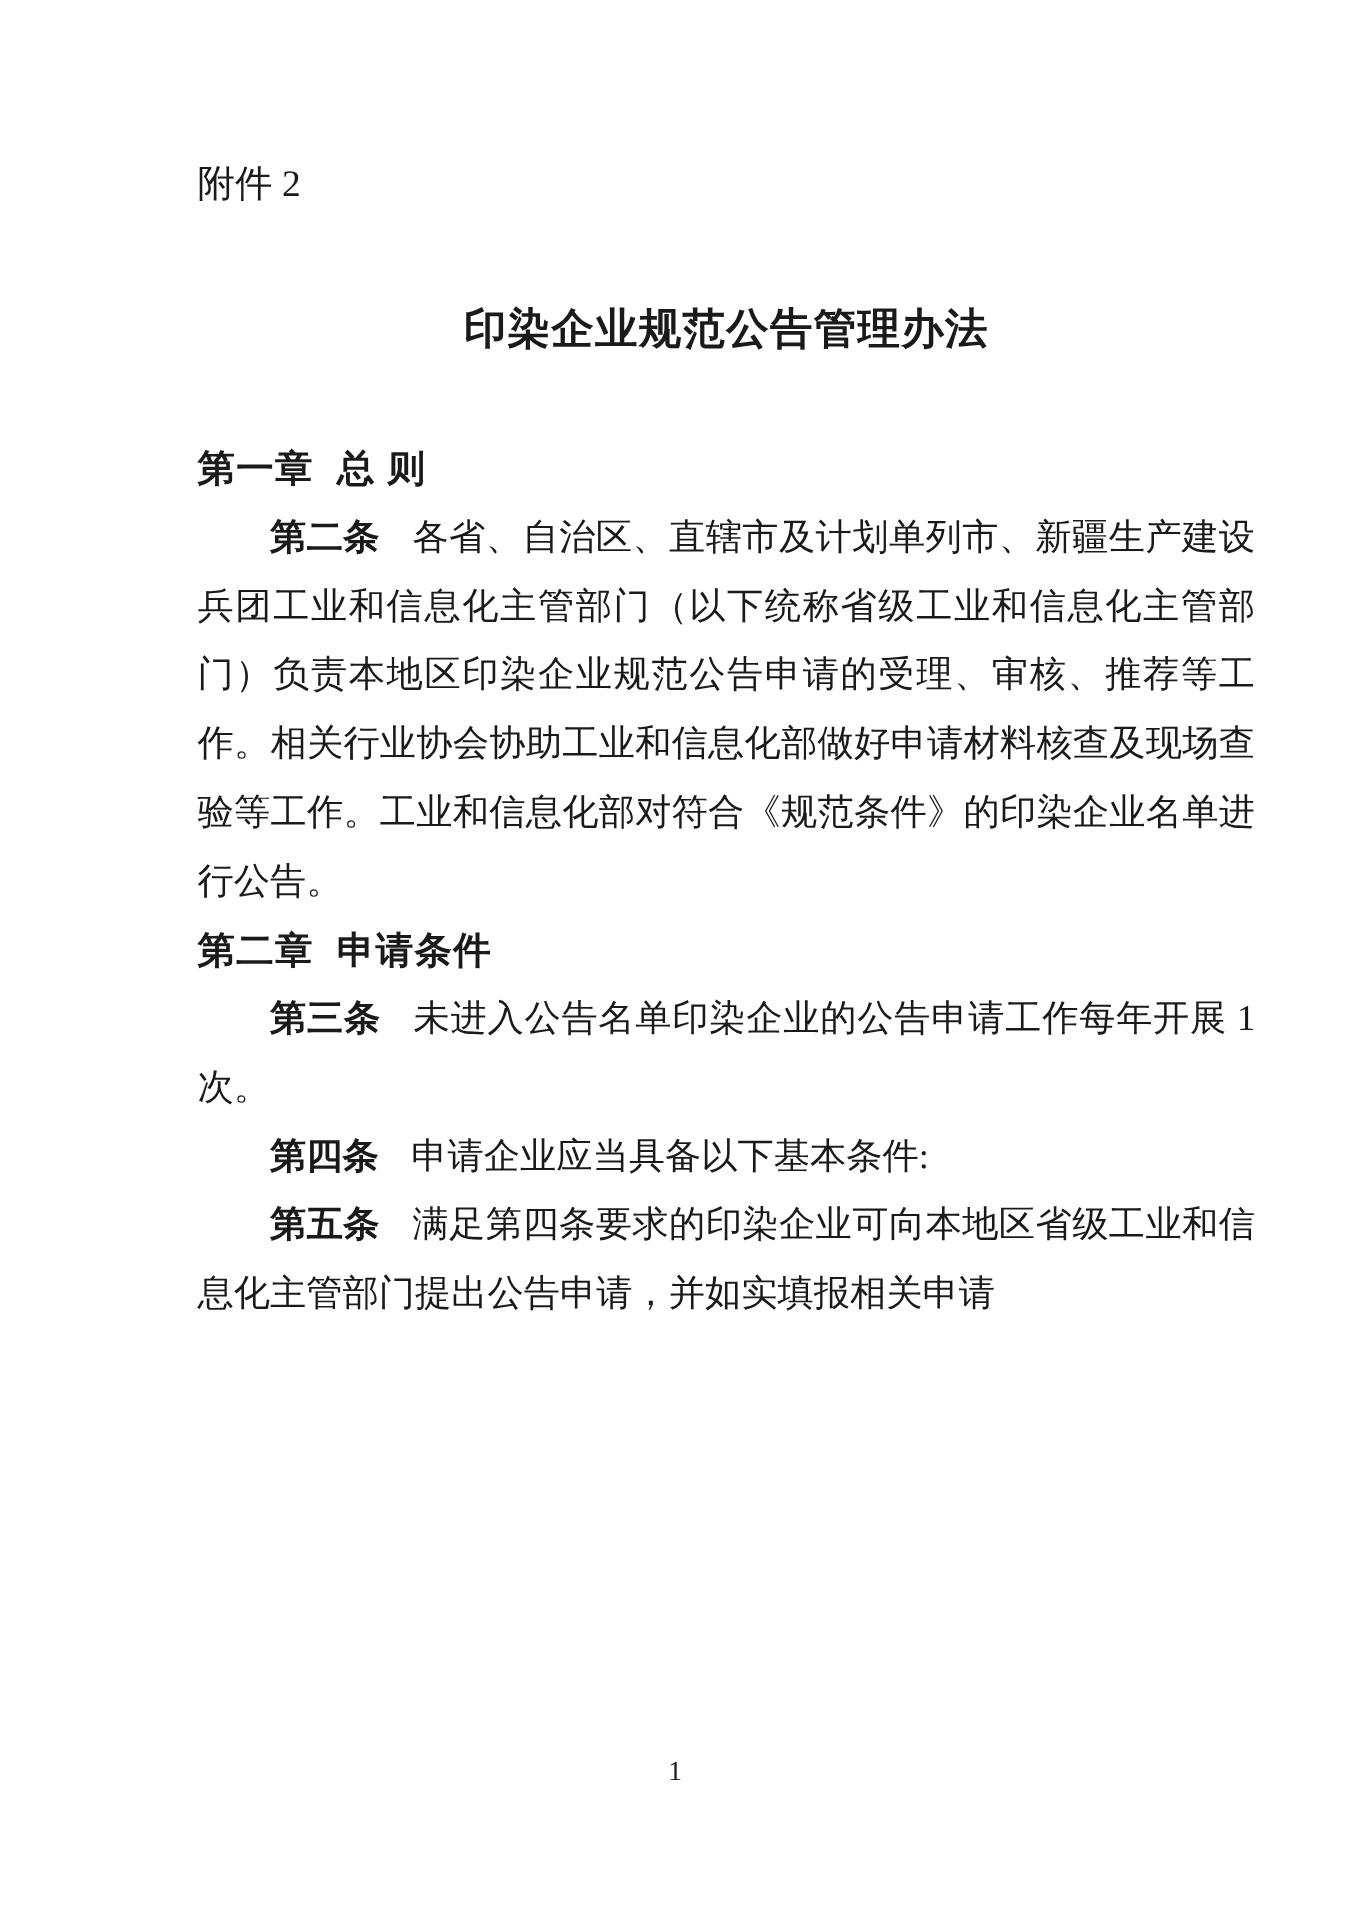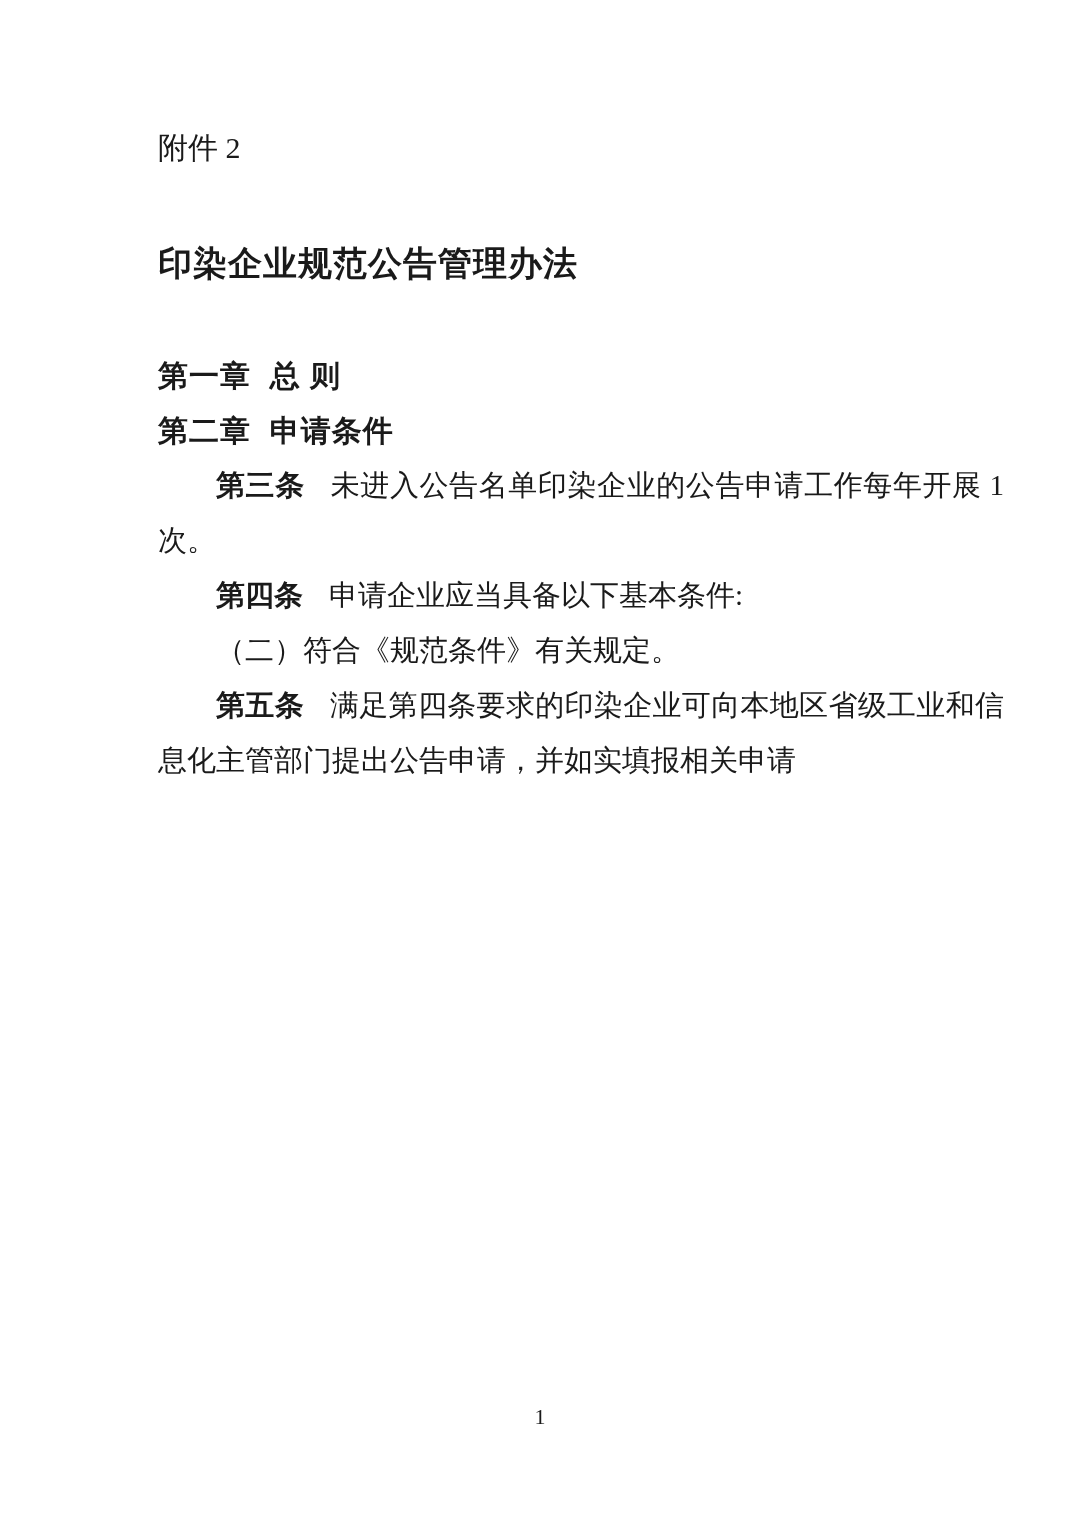--- a/index.html
+++ b/index.html
@@ -19,21 +19,21 @@
     position: relative;
   }
   .attachment {
     font-family: "Liberation Serif", serif;
     font-size: 30px;
     line-height: 40px;
     white-space: pre-wrap;
   }
   .doc-title {
     margin: 70px 0 0 0;
-    text-align: left;
+    text-align: center;
     font-family: "Liberation Sans", sans-serif;
     font-weight: 700;
     font-size: 34px;
     line-height: 50px;
     letter-spacing: 1px;
   }
   .doc-body {
     margin-top: 60px;
     font-family: "Liberation Serif", serif;
     font-size: 29px;
@@ -77,29 +77,29 @@
 
   <div class="attachment">附件 2</div>
 
   <h1 class="doc-title">印染企业规范公告管理办法</h1>
 
   <div class="doc-body">
 
     <h2 class="chapter-heading">第一章  总 则</h2>
 
 
+    <p class="para"><span class="article-label">第二条</span><span>各省、自治区、直辖市及计划单列市、新疆生产建设兵团工业和信息化主管部门（以下统称省级工业和信息化主管部门）负责本地区印染企业规范公告申请的受理、审核、推荐等工作。相关行业协会协助工业和信息化部做好申请材料核查及现场查验等工作。工业和信息化部对符合《规范条件》的印染企业名单进行公告。</span></p>
 
     <h2 class="chapter-heading">第二章  申请条件</h2>
 
     <p class="para"><span class="article-label">第三条</span><span>未进入公告名单印染企业的公告申请工作每年开展 1 次。</span></p>
 
     <p class="para"><span class="article-label">第四条</span><span>申请企业应当具备以下基本条件:</span></p>
 
 
-    <p class="para"><span>（二）符合《规范条件》有关规定。</span></p>
 
 
     <p class="para"><span class="article-label">第五条</span><span>满足第四条要求的印染企业可向本地区省级工业和信息化主管部门提出公告申请，并如实填报相关申请</span></p>
 
   </div>
 
   <div class="page-number">1</div>
 
 </div>
 

